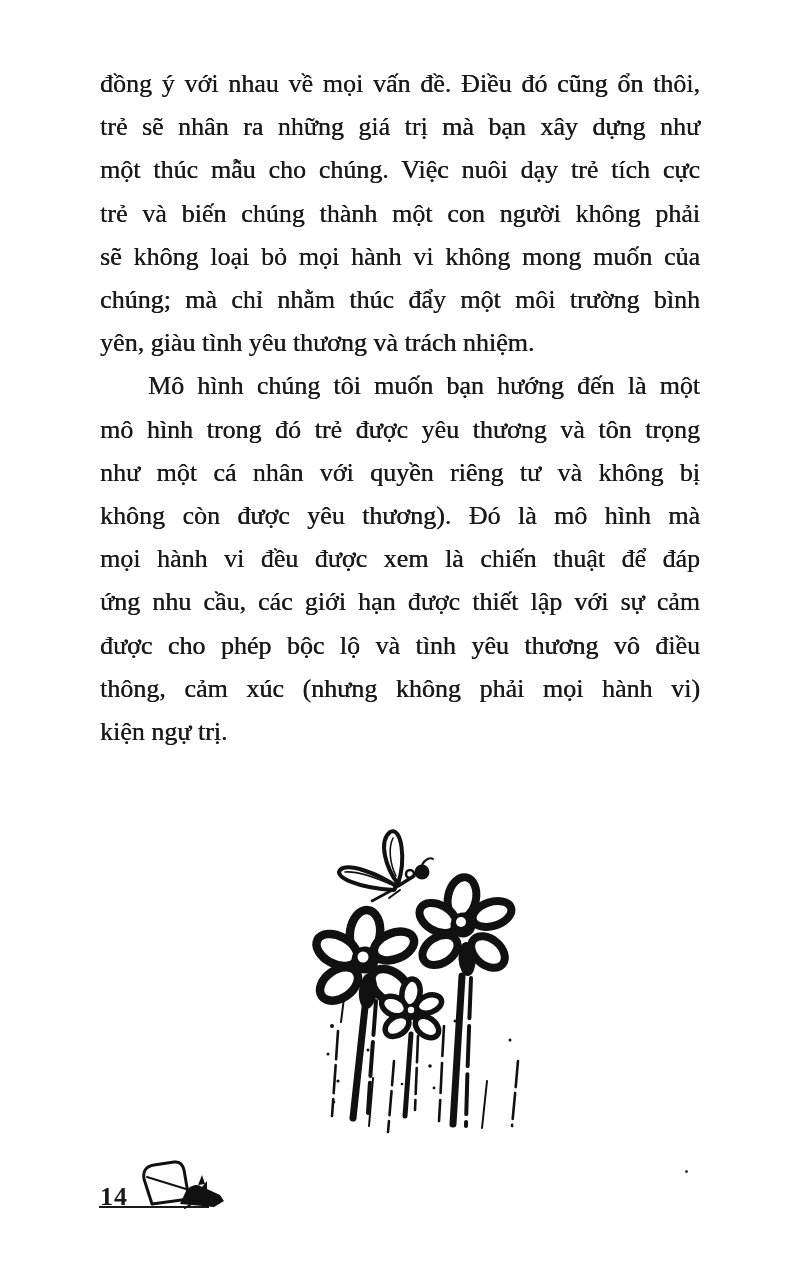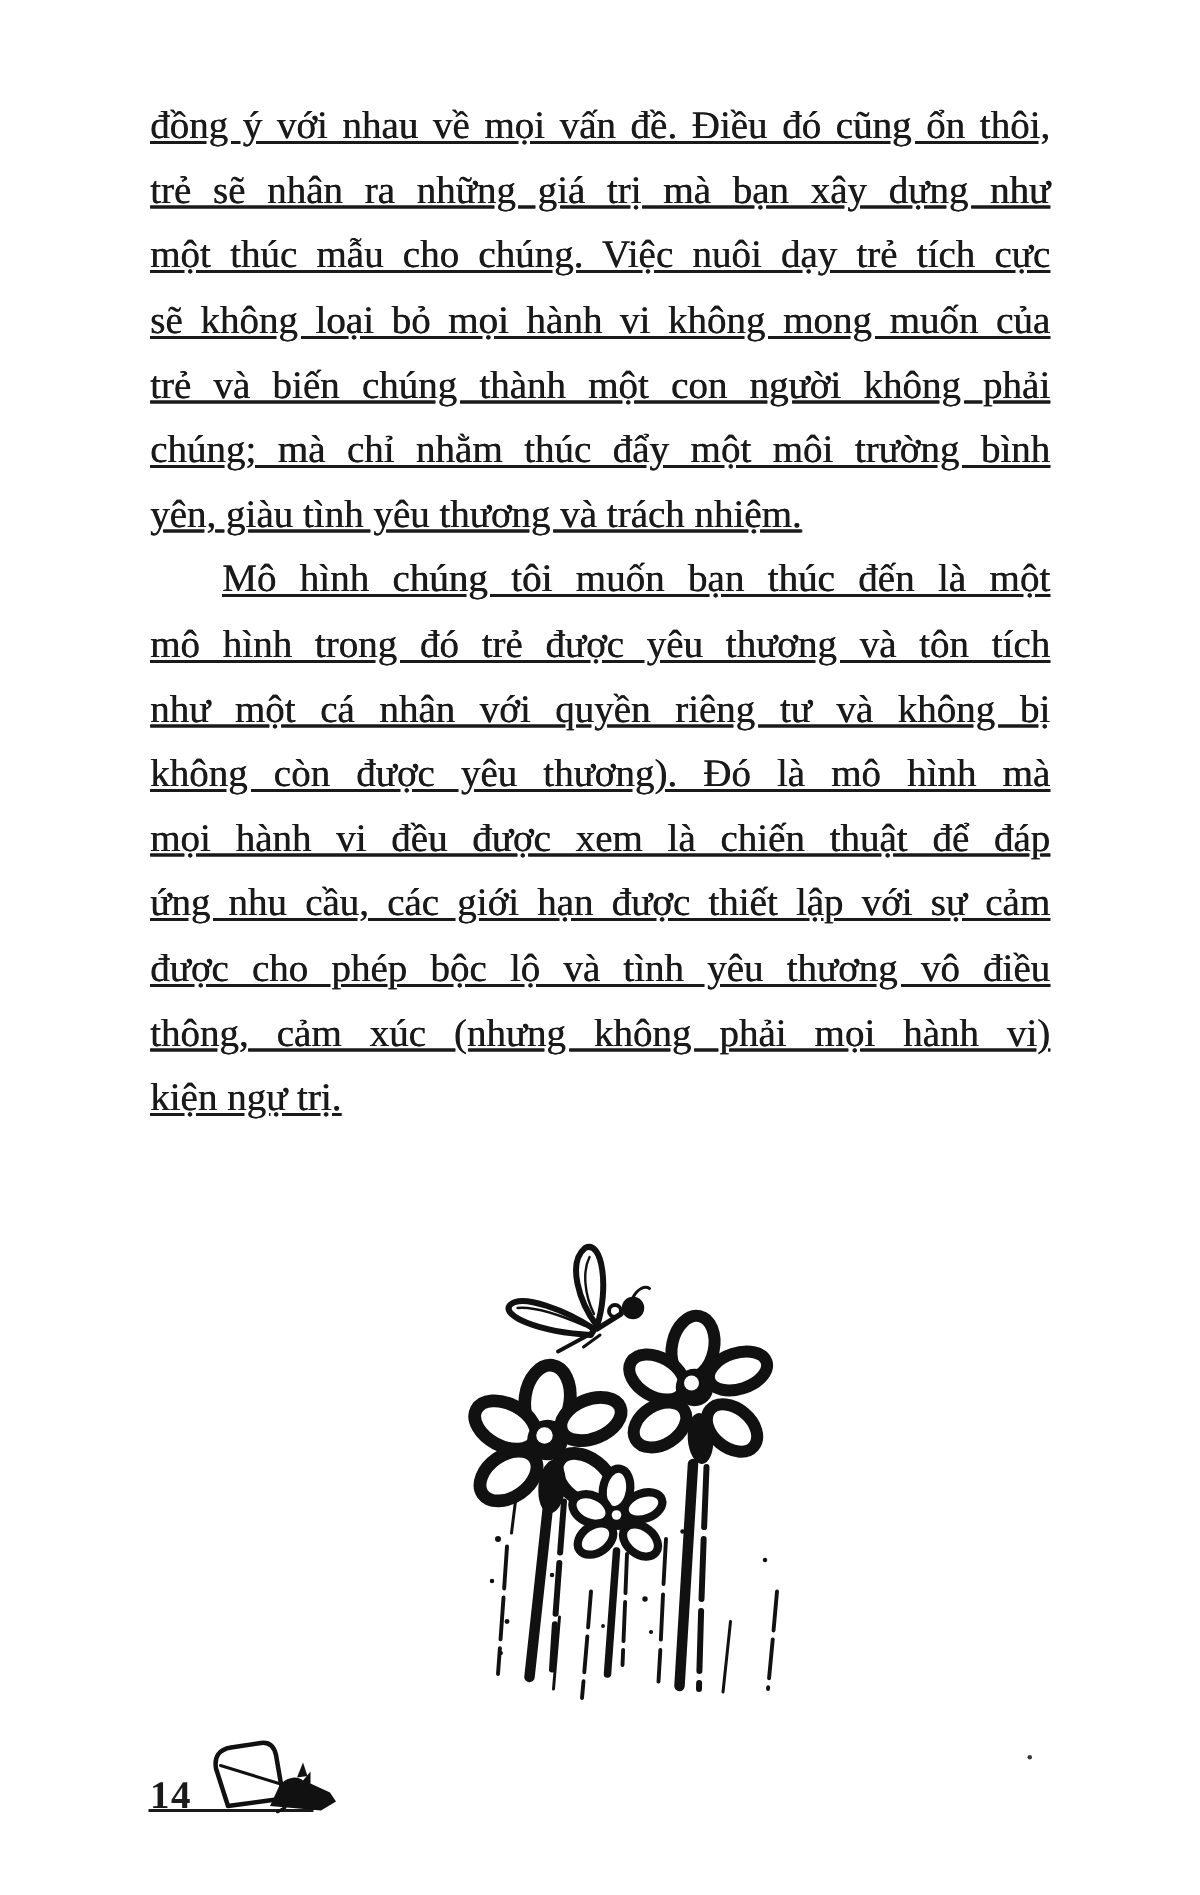--- a/index.html
+++ b/index.html
@@ -20,21 +20,20 @@
     width:600px;
     font-size:26px;
     line-height:43.2px;
     text-shadow:0.35px 0 0 currentColor; 
   }
   .paragraph { margin:0; }
   .line {
     text-align:justify;
     text-align-last:justify;
     white-space:normal;
-    text-decoration:underline;
   }
   .line.last { text-align-last:left; }
   .line.indent { padding-left:48px; }
 
   
   .illustration {
     position:absolute;
     left:310px; top:826px;
     width:250px; height:312px;
   }
@@ -64,28 +63,28 @@
 </head>
 <body>
 
 <div class="page">
 
   <div class="text-block">
       <div class="paragraph">
         <div class="line">đồng ý với nhau về mọi vấn đề. Điều đó cũng ổn thôi,</div>
         <div class="line">trẻ sẽ nhân ra những giá trị mà bạn xây dựng như</div>
         <div class="line">một thúc mẫu cho chúng. Việc nuôi dạy trẻ tích cực</div>
+        <div class="line">trẻ và biến chúng thành một con người không phải</div>
         <div class="line">sẽ không loại bỏ mọi hành vi không mong muốn của</div>
-        <div class="line">trẻ và biến chúng thành một con người không phải</div>
         <div class="line">chúng; mà chỉ nhằm thúc đẩy một môi trường bình</div>
         <div class="line last">yên, giàu tình yêu thương và trách nhiệm.</div>
       </div>
       <div class="paragraph">
-        <div class="line indent">Mô hình chúng tôi muốn bạn thúc đến là một</div>
-        <div class="line">mô hình trong đó trẻ được yêu thương và tôn tích</div>
+        <div class="line indent">Mô hình chúng tôi muốn bạn hướng đến là một</div>
+        <div class="line">mô hình trong đó trẻ được yêu thương và tôn trọng</div>
         <div class="line">như một cá nhân với quyền riêng tư và không bị</div>
         <div class="line">không còn được yêu thương). Đó là mô hình mà</div>
         <div class="line">mọi hành vi đều được xem là chiến thuật để đáp</div>
         <div class="line">ứng nhu cầu, các giới hạn được thiết lập với sự cảm</div>
         <div class="line">được cho phép bộc lộ và tình yêu thương vô điều</div>
         <div class="line">thông, cảm xúc (nhưng không phải mọi hành vi)</div>
         <div class="line last">kiện ngự trị.</div>
       </div>
     </div>
 

